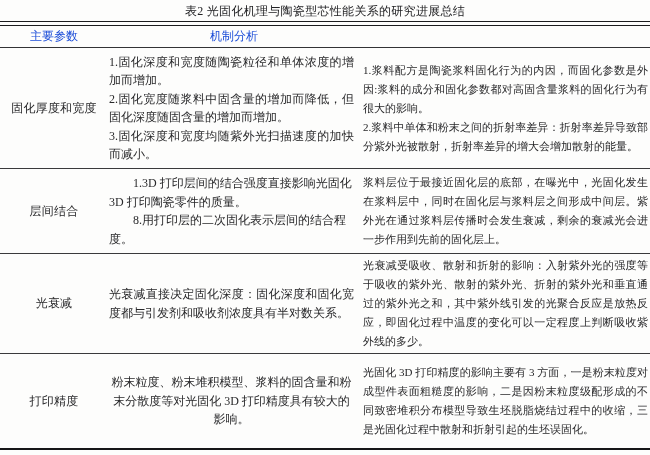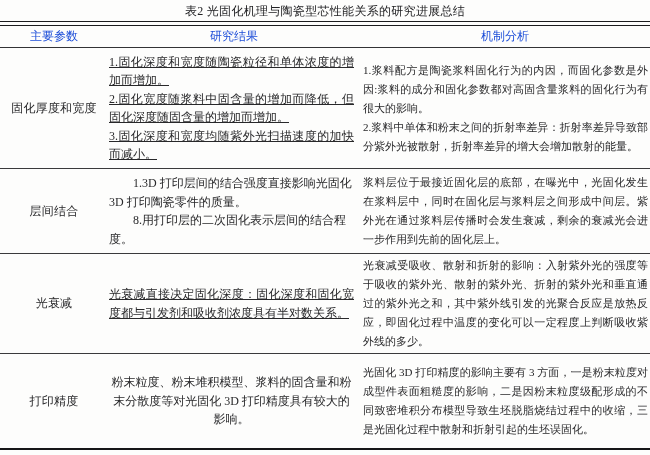--- a/index.html
+++ b/index.html
@@ -68,21 +68,20 @@
     font-size: 12px;
     line-height: 18.5px;
     padding: 0 6px 0 1px;
   }
   .results-cell p, .mech-cell p {
     margin: 0;
   }
   .results-cell.justified p {
     text-align: justify;
     text-justify: inter-ideograph;
-    text-decoration: underline;
   }
   .results-cell.indented p {
     text-align: left;
     text-indent: 2em;
   }
   .results-cell.centered p {
     text-align: center;
   }
   .mech-cell {
     font-size: 11px;
@@ -96,21 +95,20 @@
 <body>
 
 <div class="page">
 
   <div class="caption">表2 光固化机理与陶瓷型芯性能关系的研究进展总结</div>
 
   <div class="rule-double"></div>
 
   <div class="grid-row header-row">
     <div class="header-cell">主要参数</div>
-    <div class="header-cell">研究结果</div>
     <div class="header-cell">机制分析</div>
   </div>
 
   <div class="grid-row data-row row-1">
     <div class="cell param-cell">固化厚度和宽度</div>
     <div class="cell results-cell justified">
       <p>1.固化深度和宽度随陶瓷粒径和单体浓度的增加而增加。</p>
       <p>2.固化宽度随浆料中固含量的增加而降低，但固化深度随固含量的增加而增加。</p>
       <p>3.固化深度和宽度均随紫外光扫描速度的加快而减小。</p>
     </div>

